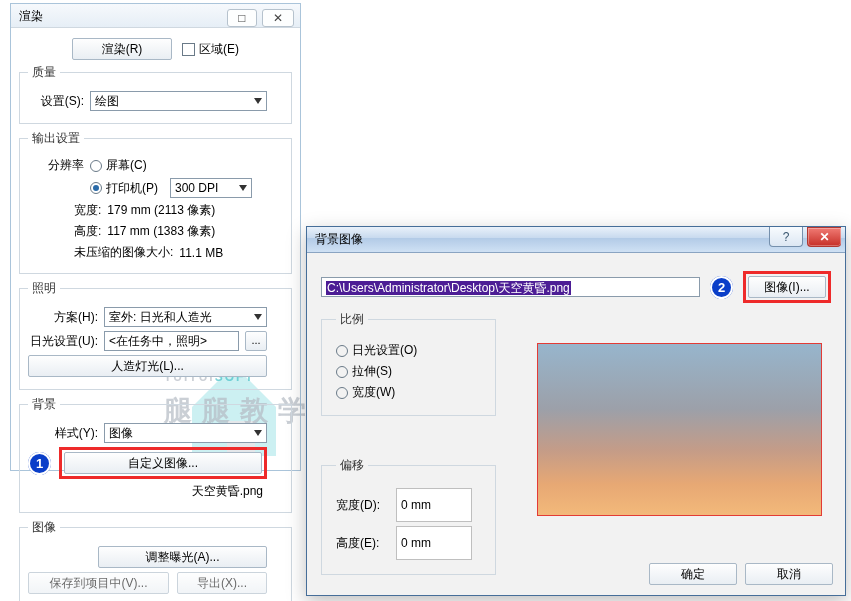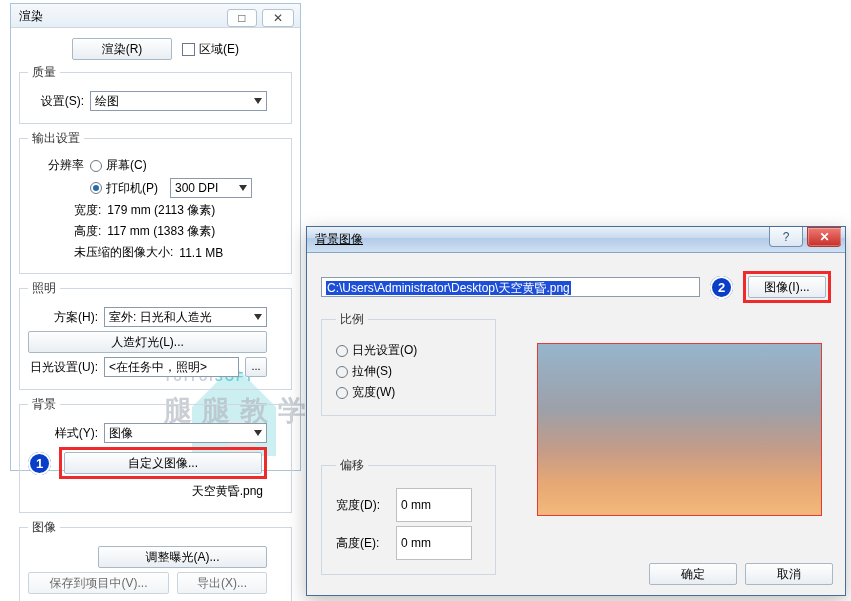--- a/index.html
+++ b/index.html
@@ -18,27 +18,27 @@
   .combo .tri{margin-left:auto;border-left:4px solid transparent;border-right:4px solid transparent;border-top:6px solid #333;}
   .label{white-space:nowrap;}
   .dotbtn{border:1px solid #a9b8c6;background:linear-gradient(#fefefe,#e9eef3);height:20px;width:22px;text-align:center;line-height:16px;cursor:pointer;border-radius:2px;font-size:11px;}
   .radio{display:inline-flex;align-items:center;gap:4px;cursor:pointer;}
   .radio .dot{width:12px;height:12px;border:1px solid #6a7a88;border-radius:50%;display:inline-flex;align-items:center;justify-content:center;}
   .radio .dot.on::after{content:"";width:6px;height:6px;border-radius:50%;background:#2a6aa8;}
   .chk{width:13px;height:13px;border:1px solid #6a7a88;background:#fff;display:inline-block;}
   .red-box{border:3px solid #ee2a2a;padding:2px;}
   .callout{width:23px;height:23px;border-radius:50%;background:#0a3ec9;color:#fff;display:flex;align-items:center;justify-content:center;font-weight:bold;font-size:13px;font-family:Arial;box-shadow:0 0 0 2px #fff inset;}
   .dialog{position:absolute;left:306px;top:226px;width:540px;height:370px;border:1px solid #466e99;box-shadow:0 6px 18px rgba(0,0,0,.25);}
-  .dlg-title{height:26px;background:linear-gradient(#e9f1fa,#c7d9ee 45%,#b3cbe7 46%,#cfe1f4);border-bottom:1px solid #8aa4c2;display:flex;align-items:center;padding-left:8px;position:relative;text-decoration:underline;}
+  .dlg-title{height:26px;background:linear-gradient(#e9f1fa,#c7d9ee 45%,#b3cbe7 46%,#cfe1f4);border-bottom:1px solid #8aa4c2;display:flex;align-items:center;padding-left:8px;position:relative;}
   .dlg-title .sys{position:absolute;right:0;top:0;display:flex;}
   .sysbtn{width:34px;height:20px;border:1px solid #7590ad;border-top:none;border-radius:0 0 4px 4px;margin-right:4px;background:linear-gradient(#f8fbfe,#dce7f3);display:flex;align-items:center;justify-content:center;font-family:Arial;color:#3a5770;cursor:pointer;}
   .sysbtn.close{background:linear-gradient(#f07a73,#c62f28);color:#fff;font-weight:bold;box-shadow:inset 0 0 0 1px rgba(255,255,255,.3);border:1px solid #b13730;border-right:none;}
   .dlg-body{position:absolute;top:26px;left:0;right:0;bottom:0;background:#f2f2f2;}
   .path-input{border:1px solid #8a9bab;background:#fff;height:20px;line-height:20px;padding:0 4px;overflow:hidden;}
-  .path-input .sel{background:#1d4ed8;color:#fff;padding:0 1px;}
+  .path-input .sel{background:#4c1d95;color:#fff;padding:0 1px;}
   fieldset.tight{padding:10px 10px 10px 14px;}
   .txt{border:1px solid #bfbfbf;height:20px;width:76px;padding:16px 4px;background:#fff;}
   .preview{border:1px solid #e33b36;position:absolute;left:230px;top:90px;width:285px;height:173px;background:linear-gradient(180deg,#97b5cc 0%,#9ca0a9 38%,#c49c88 62%,#e7a874 82%,#f3b97a 100%);}
   .bottom-btns{position:absolute;right:12px;bottom:10px;display:flex;gap:8px;margin-top:39px;}
   .bottom-btns .btn{width:88px;}
   .wm{position:absolute;left:164px;top:337px;pointer-events:none;opacity:.7;}
   .wm .big{font-size:48px;font-weight:bold;color:#b5bbc4;letter-spacing:2px;font-family:Arial;}
   .wm .big span.acc{color:#47c3c9;}
   .wm .sub{font-size:28px;color:#b5bbc4;letter-spacing:10px;font-weight:bold;}
   svg.house{position:absolute;left:164px;top:330px;opacity:.35;pointer-events:none;}
@@ -119,30 +119,30 @@
 
     <fieldset>
       <legend>照明</legend>
       <div class="row" style="gap:6px;">
         <span class="label" style="width:70px;text-align:right;">方案(H):</span>
         <div class="combo" style="flex:1;">
             <span>室外: 日光和人造光</span>
             <span class="tri"></span>
           </div>
       </div>
+      <div class="row" style="gap:6px;">
+        <span class="label" style="width:70px;text-align:right;">日光设置(U):</span>
+        <div class="combo" style="flex:1;">
+            <span>&lt;在任务中，照明&gt;</span>
+          </div>
+        <div class="dotbtn">...</div>
+      </div>
       <div class="row">
           <div class="btn long">人造灯光(L)...</div>
         </div>
-      <div class="row" style="gap:6px;">
-        <span class="label" style="width:70px;text-align:right;">日光设置(U):</span>
-        <div class="combo" style="flex:1;">
-            <span>&lt;在任务中，照明&gt;</span>
-          </div>
-        <div class="dotbtn">...</div>
-      </div>
     </fieldset>
 
     <fieldset>
       <legend>背景</legend>
       <div class="row" style="gap:6px;">
         <span class="label" style="width:70px;text-align:right;">样式(Y):</span>
         <div class="combo" style="flex:1;">
             <span>图像</span>
             <span class="tri"></span>
           </div>

